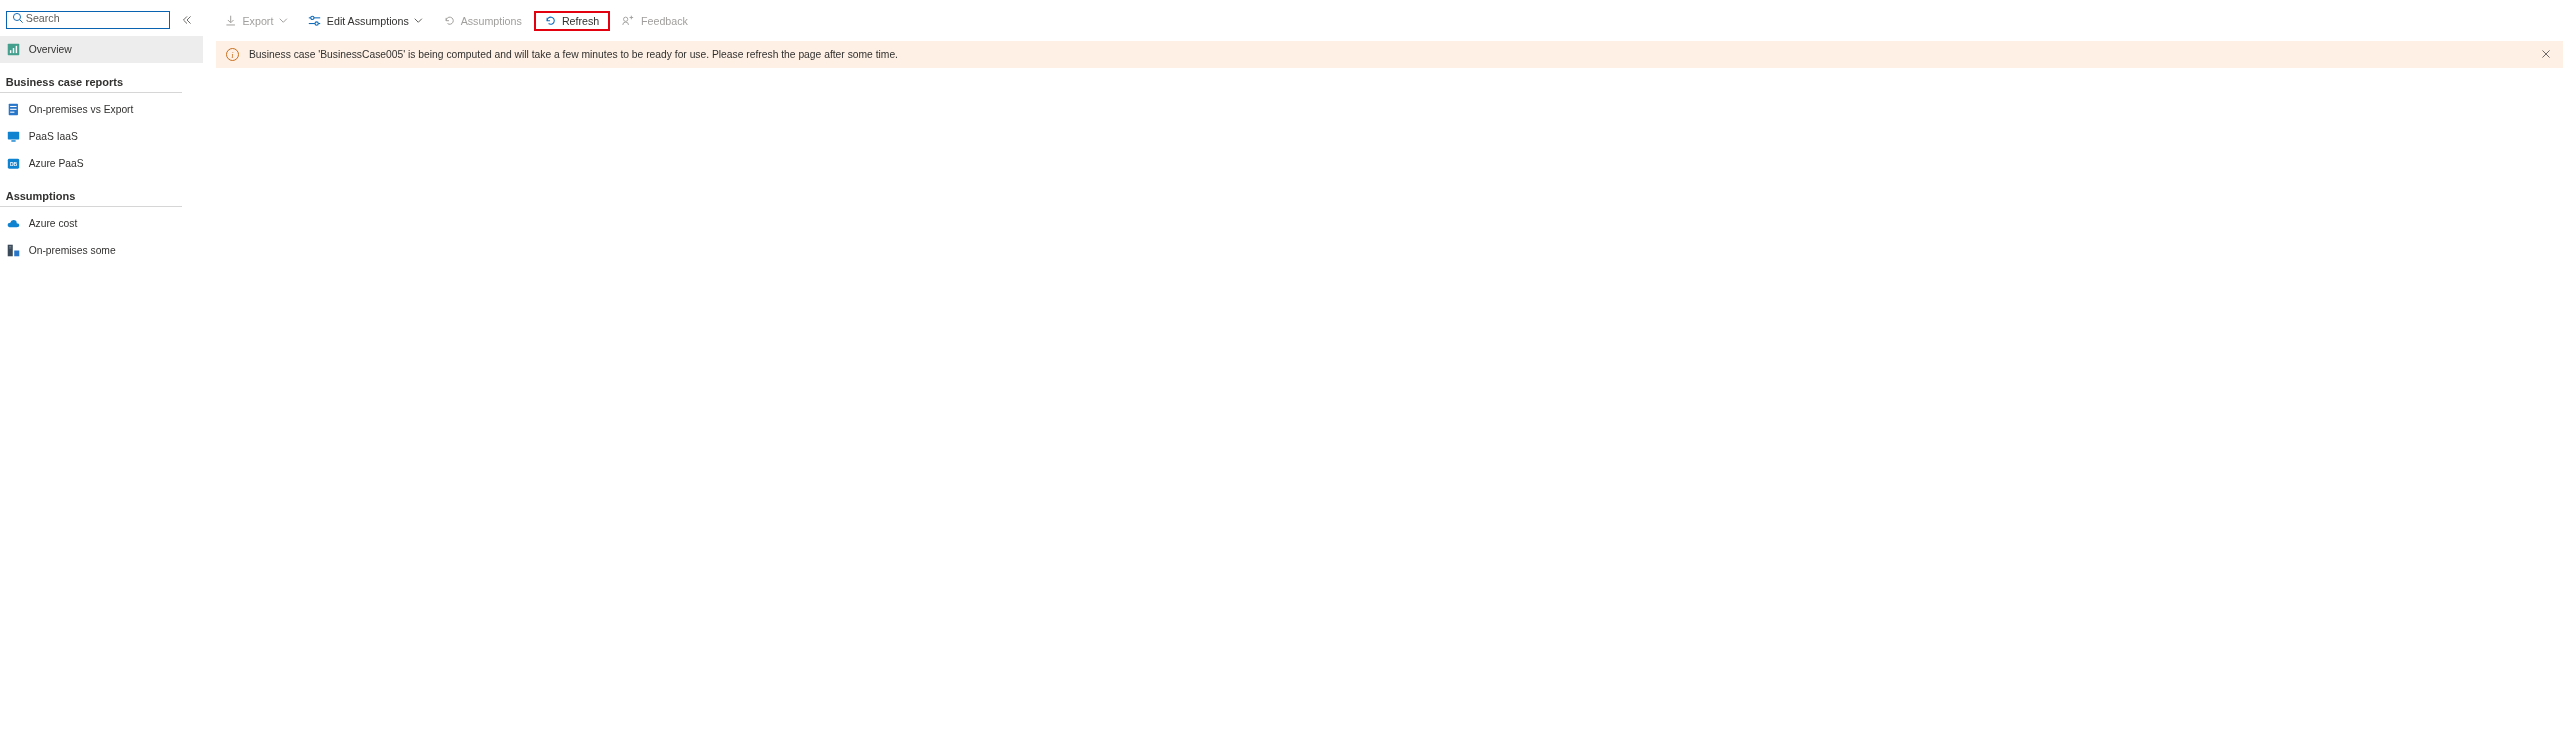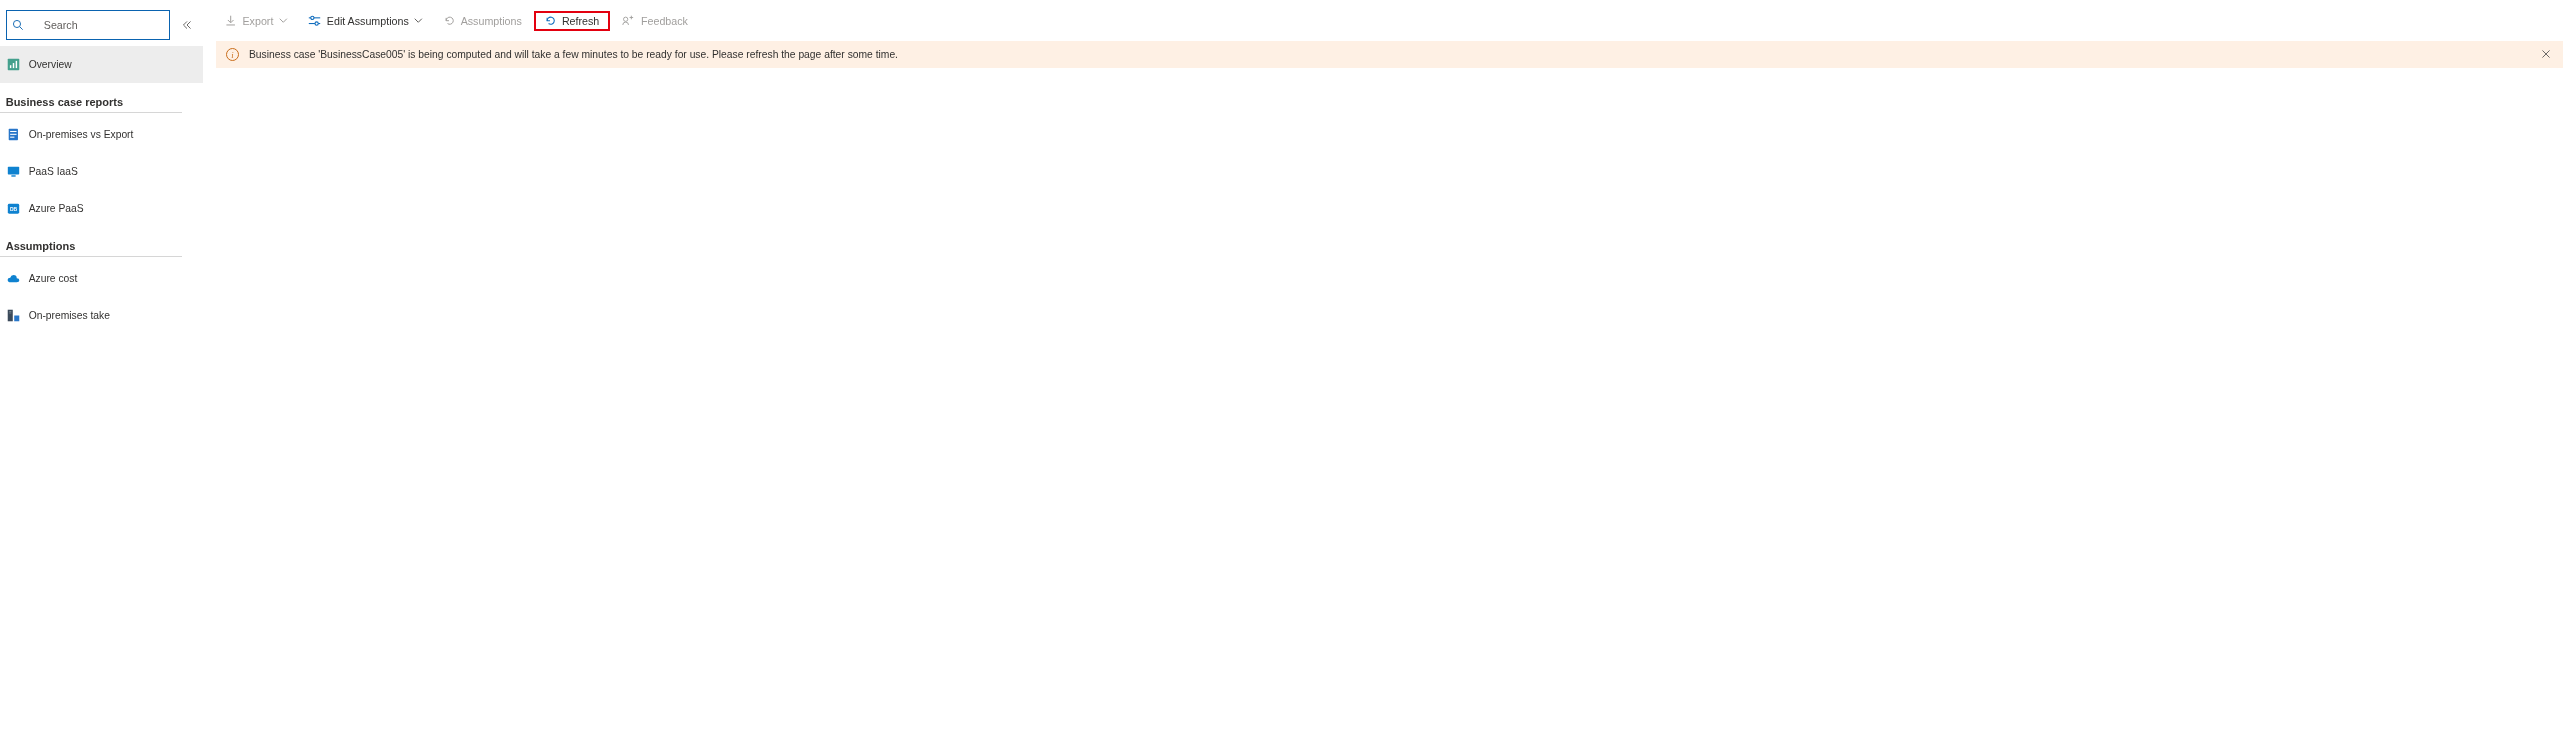--- a/index.html
+++ b/index.html
@@ -24,26 +24,26 @@
       background: #fff;
     }
     .search-row {
       display: flex;
       align-items: center;
       padding: 0 5.7px 5.7px 5.7px;
       gap: 7.1px;
     }
     .search-box {
       flex: 1;
-      height: 30px;
+      height: 18px;
       border: 1.4px solid #0a63b0;
       display: flex;
-      align-items: center;
+      align-items: flex-start;
       padding: 0 5.7px;
-      gap: 20px;
+      gap: 2px;
     }
     .search-box input {
       border: none;
       outline: none;
       font-size: 10.7px;
       width: 100%;
       color: #323130;
     }
     .search-box input::placeholder {
       color: #605e5c;
@@ -51,21 +51,21 @@
     .collapse-btn {
       width: 20px;
       height: 20px;
       display: flex;
       align-items: center;
       justify-content: center;
       color: #605e5c;
       cursor: pointer;
     }
     .nav-item {
-      height: 37px;
+      height: 27px;
       display: flex;
       align-items: center;
       padding: 0 7.1px;
       gap: 8.6px;
       cursor: pointer;
       font-size: 10.3px;
       color: #323130;
     }
     .nav-item.active {
       background: #ededed;
@@ -249,21 +249,21 @@
 
   <div class="nav-item">
     <span class="nav-icon">
       <svg width="13" height="13" viewBox="0 0 18 18">
           <rect x="1" y="1" width="7" height="16" fill="#3b4a5a"></rect>
           <rect x="10" y="9" width="7" height="8" fill="#2876c9"></rect>
           <rect x="3" y="3" width="3" height="1" fill="#8a939b"></rect>
           <rect x="3" y="5" width="3" height="1" fill="#8a939b"></rect>
         </svg>
     </span>
-    <span>On-premises take</span>
+    <span>On-premises some</span>
   </div>
 
 </div>
 
 <div class="main">
 
   <div class="toolbar">
 
     <div class="toolbar-btn disabled">
       <span class="toolbar-icon">

